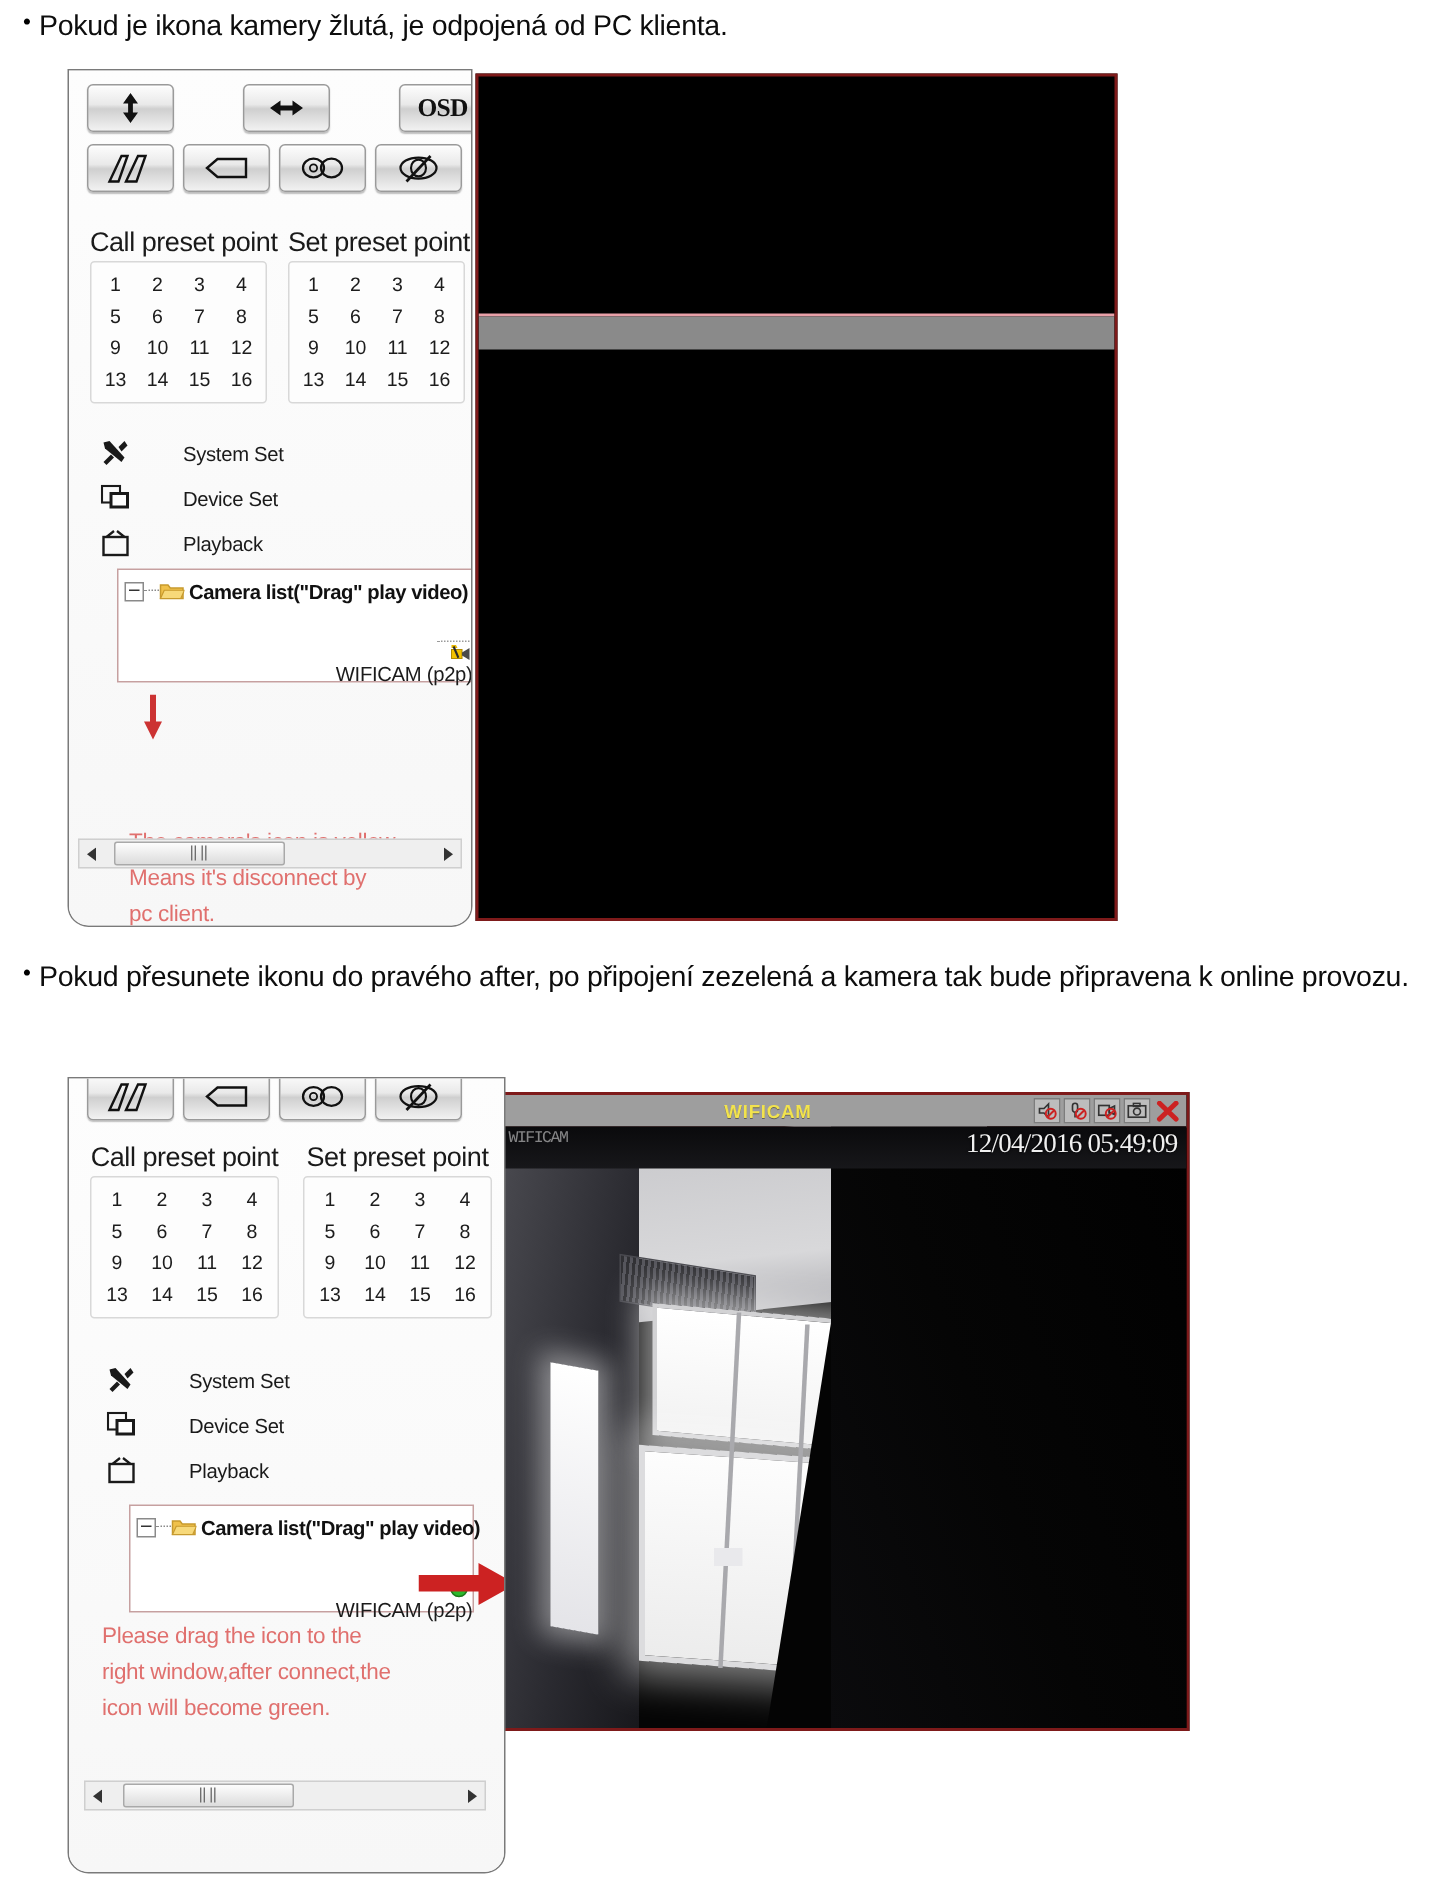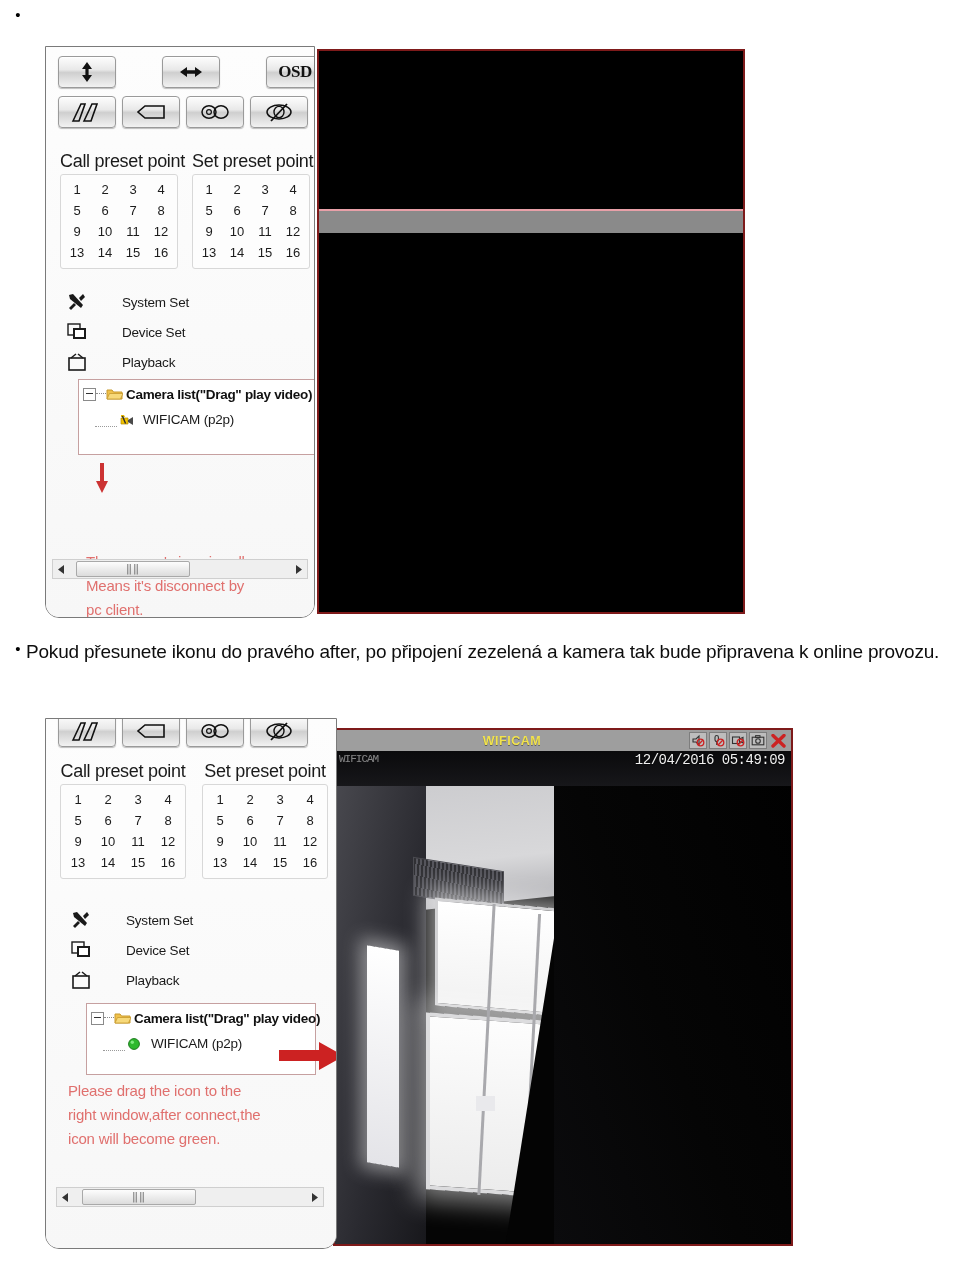--- a/index.html
+++ b/index.html
@@ -156,20 +156,21 @@
   .tree-root-label{
     font-size:13.5px;
     font-weight:bold;
     color:#111;
     white-space:nowrap;
     letter-spacing:-0.3px;
   }
   .tree-child{
     display:flex;align-items:flex-end;height:22px;
     padding-left:16px;
+    flex-direction:column;
   }
   .child-guide{
     width:22px;flex:0 0 22px;
     border-bottom:1px dotted #9a9a9a;
     height:9px;
     margin-right:2px;
   }
   .tree-child-label{
     font-size:13.5px;color:#1b1b1b;
     margin-left:8px;white-space:nowrap;
@@ -265,22 +266,22 @@
 
   .vid-osd-left{
     position:absolute;left:4px;
     color:#e6e6e6;font-size:11px;
     font-family:"Liberation Mono", monospace;
     opacity:.55;
     letter-spacing:-1px;
   }
   .vid-osd-right{
     position:absolute;right:6px;
-    color:#f0f0f0;font-size:14px;
-    font-family:Liberation Mono, monospace;
+    color:#f0f0f0;font-size:18px;
+    font-family:Liberation Serif, serif;
     letter-spacing:-0.5px;
     text-shadow:0 0 2px #000;
   }
 
   
   .scene{position:absolute;left:0;right:0;top:21px;bottom:0;overflow:hidden;background:#050505;}
   .scene-wall{
     position:absolute;left:0;top:0;width:20%;height:100%;
     background:linear-gradient(100deg,#4a4a50 0%,#2a2a30 60%,#18181c 100%);
   }
@@ -337,20 +338,21 @@
   .scene-plate{
     position:absolute;left:31%;top:70%;width:4%;height:3%;
     background:#e9e9ec;
   }
 </style>
 </head>
 <body>
 
 <div class="bullet-para" id="para1">
   <span class="bullet-dot">•</span>
+  <span class="bullet-text">Pokud je ikona kamery žlutá, je odpojená od PC klienta.</span>
 </div>
 
 <div class="app-shot" style="left:45px;top:46px;width:710px;height:572px;">
 
   <div class="video-pane vid-border-red" style="left:272px;top:3px;width:428px;height:565px;">
     <div class="vid-pink-line" style="top:158px;"></div>
     <div class="vid-gray-band" style="top:160px;height:22px;"></div>
   </div>
 
   <div class="app-left" style="left:0;top:0;width:270px;height:572px;">
@@ -543,21 +545,21 @@
   </div>
 </div>
 
 <div class="bullet-para" id="para2">
   <span class="bullet-dot">•</span>
   <span class="bullet-text">Pokud přesunete ikonu do pravého after, po připojení zezelená a kamera tak bude připravena k online provozu.</span>
 </div>
 
 <div class="app-shot" style="left:45px;top:718px;width:760px;height:535px;">
 
-  <div class="video-pane vid-border-red" style="left:288px;top:10px;width:460px;height:518px;">
+  <div class="video-pane vid-border-red" style="left:288px;top:10px;width:460px;height:426px;">
     <div class="vid-header">
       <span class="vid-title">WIFICAM</span>
       <span class="vid-ctrl-group">
         <span class="vid-ctrl">
           <svg width="14" height="13" viewBox="0 0 14 13" aria-hidden="true">
             <path d="M2 5 L5 5 L8 2 L8 11 L5 8 L2 8 Z" fill="none" stroke="#333" stroke-width="1.1"></path>
             <circle cx="9.5" cy="8.5" r="3.3" fill="none" stroke="#cc2222" stroke-width="1.3"></circle>
             <path d="M7.3 10.7 L11.7 6.3" stroke="#cc2222" stroke-width="1.3"></path>
           </svg>
         </span>

